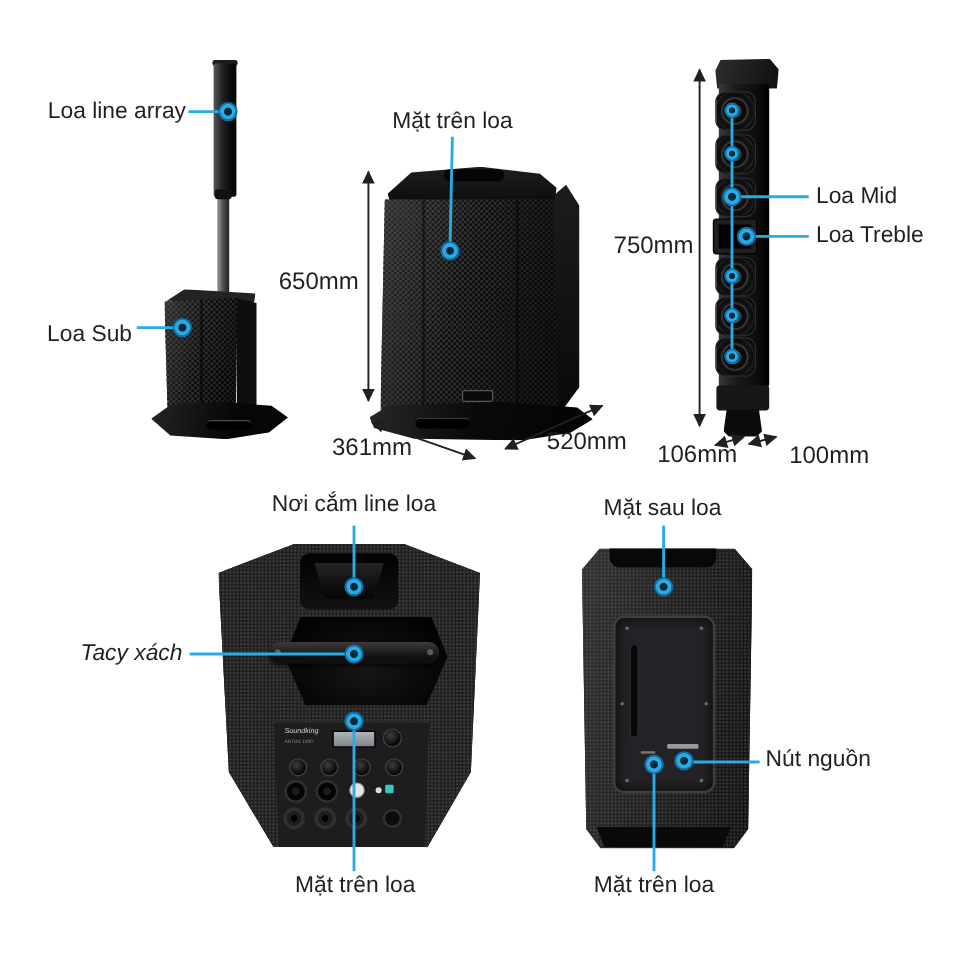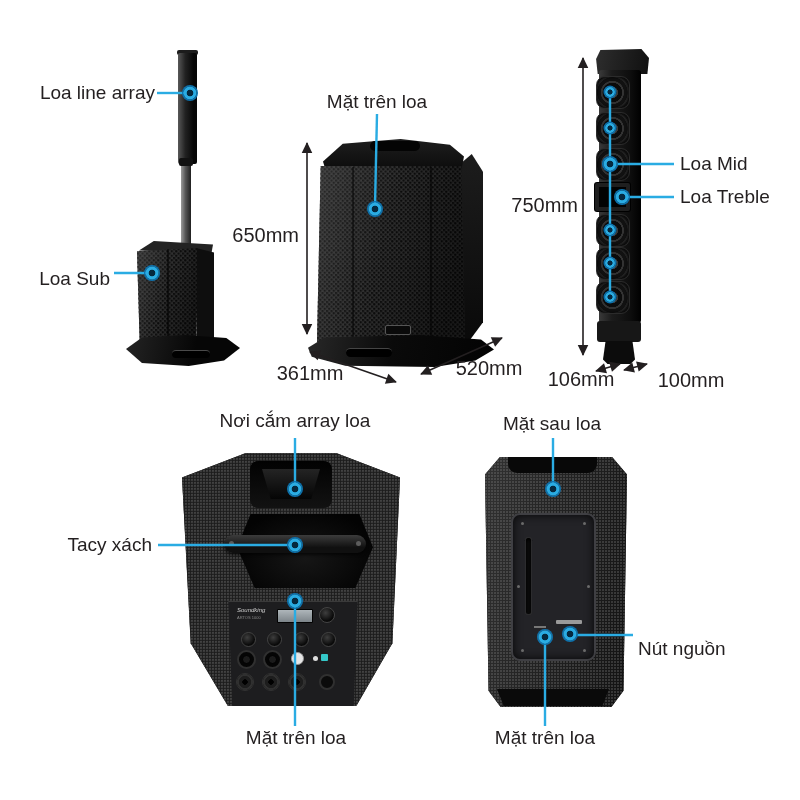--- a/index.html
+++ b/index.html
@@ -190,20 +190,20 @@
   <div class="lbl" style="right:690px;top:268px;">Loa Sub</div>
   <div class="lbl ctr" style="left:377px;top:91px;">Mặt trên loa</div>
   <div class="lbl dim" style="right:501px;top:224px;">650mm</div>
   <div class="lbl dim ctr" style="left:310px;top:362px;">361mm</div>
   <div class="lbl dim ctr" style="left:489px;top:357px;">520mm</div>
   <div class="lbl dim" style="right:222px;top:194px;">750mm</div>
   <div class="lbl" style="left:680px;top:153px;">Loa Mid</div>
   <div class="lbl" style="left:680px;top:186px;">Loa Treble</div>
   <div class="lbl dim ctr" style="left:581px;top:368px;">106mm</div>
   <div class="lbl dim ctr" style="left:691px;top:369px;">100mm</div>
-  <div class="lbl ctr" style="left:295px;top:410px;">Nơi cắm array loa</div>
-  <div class="lbl" style="right:648px;top:534px;">Tacy xách</div>
+  <div class="lbl ctr" style="left:295px;top:410px;">Nơi cắm line loa</div>
+  <div class="lbl" style="right:648px;top:534px;font-style:italic;">Tacy xách</div>
   <div class="lbl ctr" style="left:296px;top:727px;">Mặt trên loa</div>
   <div class="lbl ctr" style="left:552px;top:413px;">Mặt sau loa</div>
-  <div class="lbl" style="left:638px;top:622px;margin-top:16px;">Nút nguồn</div>
+  <div class="lbl" style="left:638px;top:622px;">Nút nguồn</div>
   <div class="lbl ctr" style="left:545px;top:727px;">Mặt trên loa</div>
 
 </div>
 
 </body></html>

